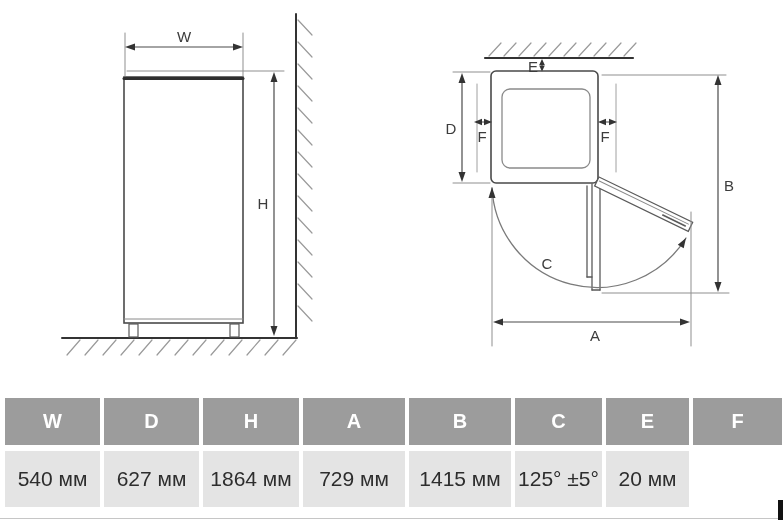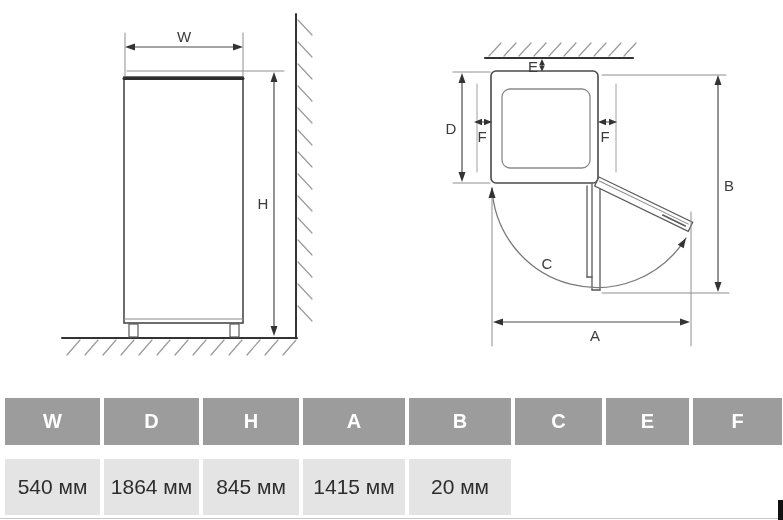--- a/index.html
+++ b/index.html
@@ -6,21 +6,21 @@
   #stage{position:relative;width:783px;height:520px;background:#ffffff;overflow:hidden;
          font-family:"Liberation Sans",sans-serif;}
   #diagram-svg{position:absolute;left:0;top:0;}
   .dim-label{font-size:15px;fill:#3c3c3c;font-family:"Liberation Sans",sans-serif;}
   
   .dim-table{position:absolute;left:5px;top:398px;width:777px;}
   .t-row{display:grid;grid-template-columns:95px 95px 96px 102px 102px 87px 83px 89px;gap:4px;}
   .t-head{height:47px;background:#9c9c9c;color:#ffffff;font-weight:bold;font-size:20px;
           display:flex;align-items:center;justify-content:center;}
   .t-val{height:56px;background:#e4e4e4;color:#2d2d2d;font-size:21px;
-         display:flex;align-items:center;justify-content:center;margin-top:14px;}
+         display:flex;align-items:center;justify-content:center;margin-top:6px;}
   .bottom-line{position:absolute;left:0;top:518px;width:783px;height:1px;background:#c6c6c6;}
   .corner-bar{position:absolute;left:778px;top:500px;width:5px;height:20px;background:#111;}
 </style>
 </head>
 <body>
 
 <div id="stage">
 
 <svg id="diagram-svg" width="783" height="395" viewBox="0 0 783 395">
 
@@ -183,22 +183,24 @@
       <div class="t-head">D</div>
       <div class="t-head">H</div>
       <div class="t-head">A</div>
       <div class="t-head">B</div>
       <div class="t-head">C</div>
       <div class="t-head">E</div>
       <div class="t-head">F</div>
     </div>
     <div class="t-row">
       <div class="t-val">540 мм</div>
+      <div class="t-val">627 мм</div>
       <div class="t-val">1864 мм</div>
-      <div class="t-val">845 мм</div>
+      <div class="t-val">729 мм</div>
       <div class="t-val">1415 мм</div>
+      <div class="t-val">125° ±5°</div>
       <div class="t-val">20 мм</div>
     </div>
   </div>
 
   <div class="bottom-line"></div>
   <div class="corner-bar"></div>
 </div>
 
 </body></html>

